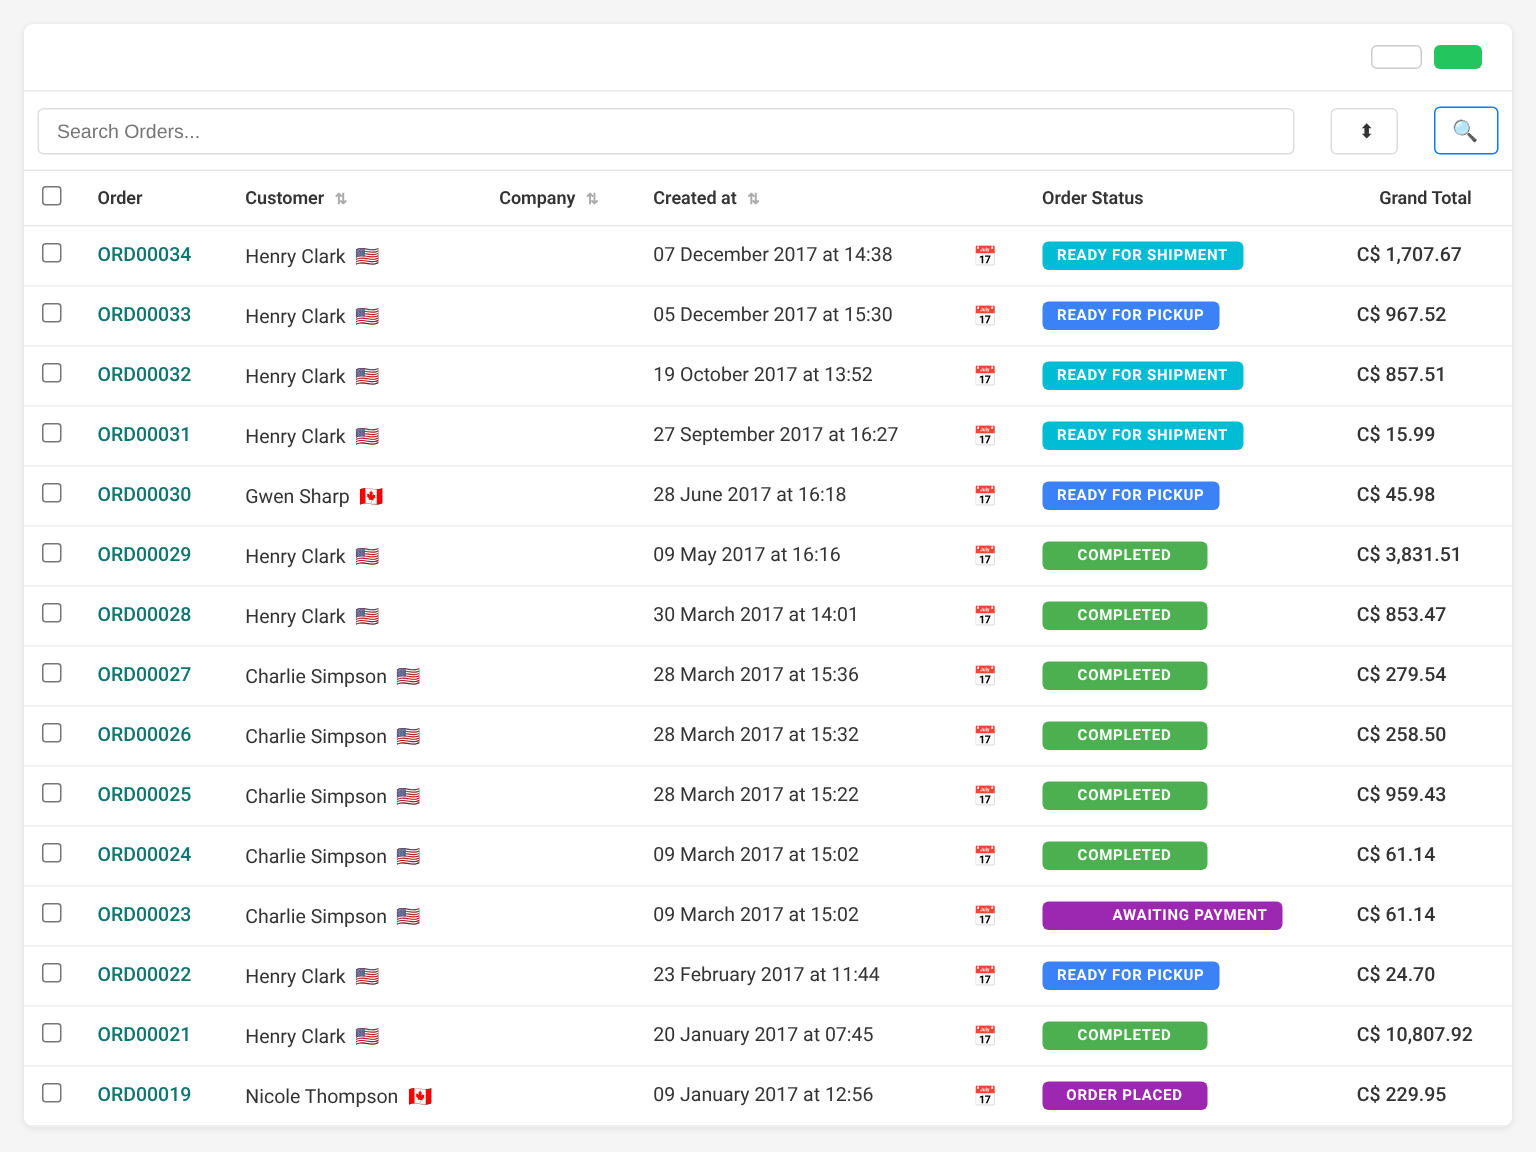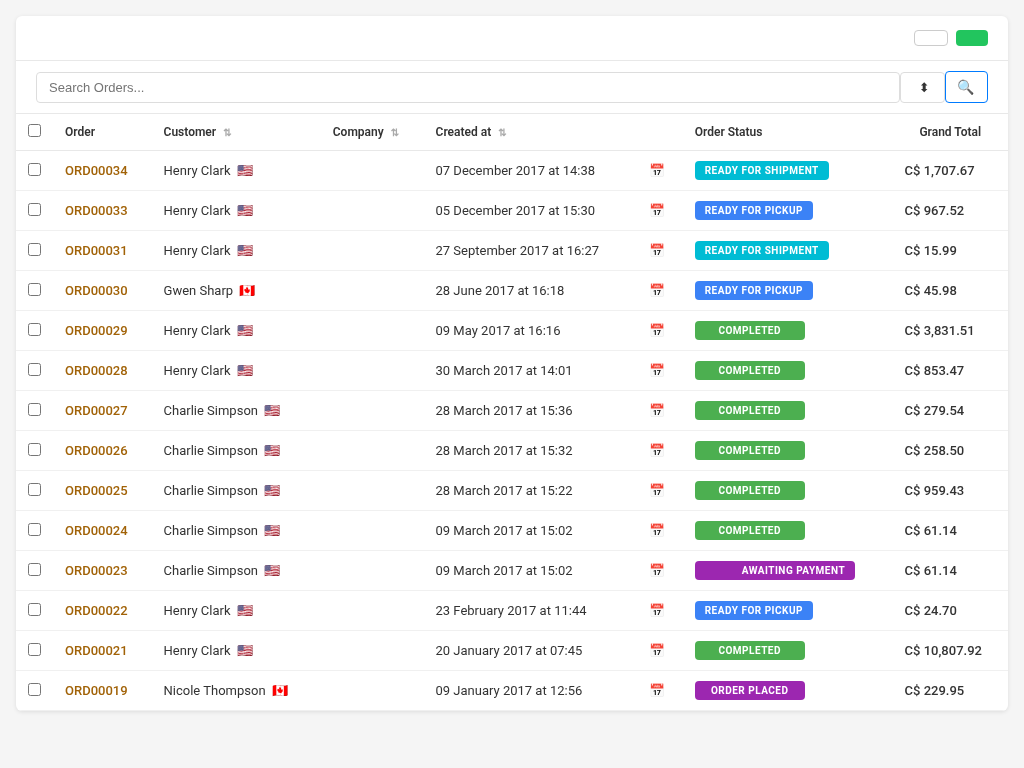--- a/index.html
+++ b/index.html
@@ -5,34 +5,34 @@
     * { box-sizing: border-box; margin: 0; padding: 0; }
     body { font-family: -apple-system, BlinkMacSystemFont, 'Segoe UI', Roboto, sans-serif; background: #f5f5f5; color: #333; font-size: 13px; }
     .page-wrapper { background: #fff; margin: 16px; border-radius: 6px; box-shadow: 0 1px 4px rgba(0,0,0,0.1); padding: 0; overflow: hidden; }
     .header { display: flex; align-items: center; padding: 14px 20px; border-bottom: 1px solid #e8e8e8; }
     .header-icon { margin-right: 8px; color: #333; font-size: 16px; }
     .header-title { font-size: 18px; font-weight: 700; color: #222; margin-right: 8px; }
     .header-count { font-size: 13px; color: #999; font-weight: 400; }
     .header-actions { margin-left: auto; display: flex; gap: 8px; }
     .btn-export { border: 1px solid #ccc; background: #fff; color: #333; padding: 7px 16px; border-radius: 4px; font-size: 13px; cursor: pointer; }
     .btn-create { border: none; background: #22c55e; color: #fff; padding: 7px 16px; border-radius: 4px; font-size: 13px; font-weight: 600; cursor: pointer; }
-    .search-bar { display: flex; align-items: center; padding: 10px 20px; border-bottom: 1px solid #e8e8e8; gap: 0; }
+    .search-bar { display: flex; align-items: center; padding: 10px 9px; border-bottom: 1px solid #e8e8e8; gap: 24px; }
     .search-input { flex: 1; border: 1px solid #ddd; border-radius: 4px; padding: 7px 12px; font-size: 13px; color: #666; outline: none; }
     .filter-btn { border: 1px solid #ddd; background: #fff; color: #333; padding: 7px 14px; border-radius: 4px; font-size: 13px; cursor: pointer; display: flex; align-items: center; gap: 4px; }
     .search-btn { border: 1px solid #007bff; background: #fff; color: #007bff; padding: 7px 12px; border-radius: 4px; cursor: pointer; font-size: 14px; display: flex; align-items: center; }
     .table-container { overflow-x: auto; }
     table { width: 100%; border-collapse: collapse; }
     thead th { padding: 10px 12px; text-align: left; font-weight: 600; color: #333; font-size: 12px; border-bottom: 1px solid #e8e8e8; background: #fff; white-space: nowrap; }
     thead th.sortable { cursor: pointer; }
     thead th .sort-icon { margin-left: 4px; color: #aaa; font-size: 10px; }
     tbody tr { border-bottom: 1px solid #f0f0f0; }
     tbody td { padding: 10px 12px; font-size: 13px; color: #333; white-space: nowrap; vertical-align: middle; }
     .checkbox-cell { width: 32px; }
     input[type="checkbox"] { cursor: pointer; }
-    .order-link { color: #a16207; text-decoration: none; font-weight: 500; }
+    .order-link { color: #0f766e; text-decoration: none; font-weight: 500; }
     .cal-icon { color: #aaa; font-size: 13px; cursor: pointer; }
     .status-badge { display: inline-block; padding: 4px 10px; border-radius: 4px; font-size: 10px; font-weight: 700; text-align: center; text-transform: uppercase; letter-spacing: 0.5px; min-width: 110px; }
     .status-ready-shipment { background: #00bcd4; color: #fff; }
     .status-ready-pickup { background: #3b82f6; color: #fff; }
     .status-completed { background: #4caf50; color: #fff; }
     .status-awaiting-payment { background: #9c27b0; color: #fff; padding-left: 47px; }
     .status-order-placed { background: #9c27b0; color: #fff; }
     .grand-total { text-align: left; font-weight: 500; }
     th.grand-total-header { text-align: center; }
   </style>
@@ -119,20 +119,41 @@
     <td>
       <span class="status-badge status-ready-pickup">READY FOR PICKUP</span>
     </td>
     <td class="grand-total">C$ 967.52</td>
   </tr>
           <tr>
     <td class="checkbox-cell">
       <input type="checkbox" style="">
     </td>
     <td>
+      <a href="#" class="order-link">ORD00032</a>
+    </td>
+    <td>
+      <span>Henry Clark</span>
+      &nbsp;<span>🇺🇸</span>
+    </td>
+    <td></td>
+    <td>19 October 2017 at 13:52</td>
+    <td>
+      <span class="cal-icon">📅</span>
+    </td>
+    <td>
+      <span class="status-badge status-ready-shipment">READY FOR SHIPMENT</span>
+    </td>
+    <td class="grand-total">C$ 857.51</td>
+  </tr>
+          <tr>
+    <td class="checkbox-cell">
+      <input type="checkbox" style="">
+    </td>
+    <td>
       <a href="#" class="order-link">ORD00031</a>
     </td>
     <td>
       <span>Henry Clark</span>
       &nbsp;<span>🇺🇸</span>
     </td>
     <td></td>
     <td>27 September 2017 at 16:27</td>
     <td>
       <span class="cal-icon">📅</span>

